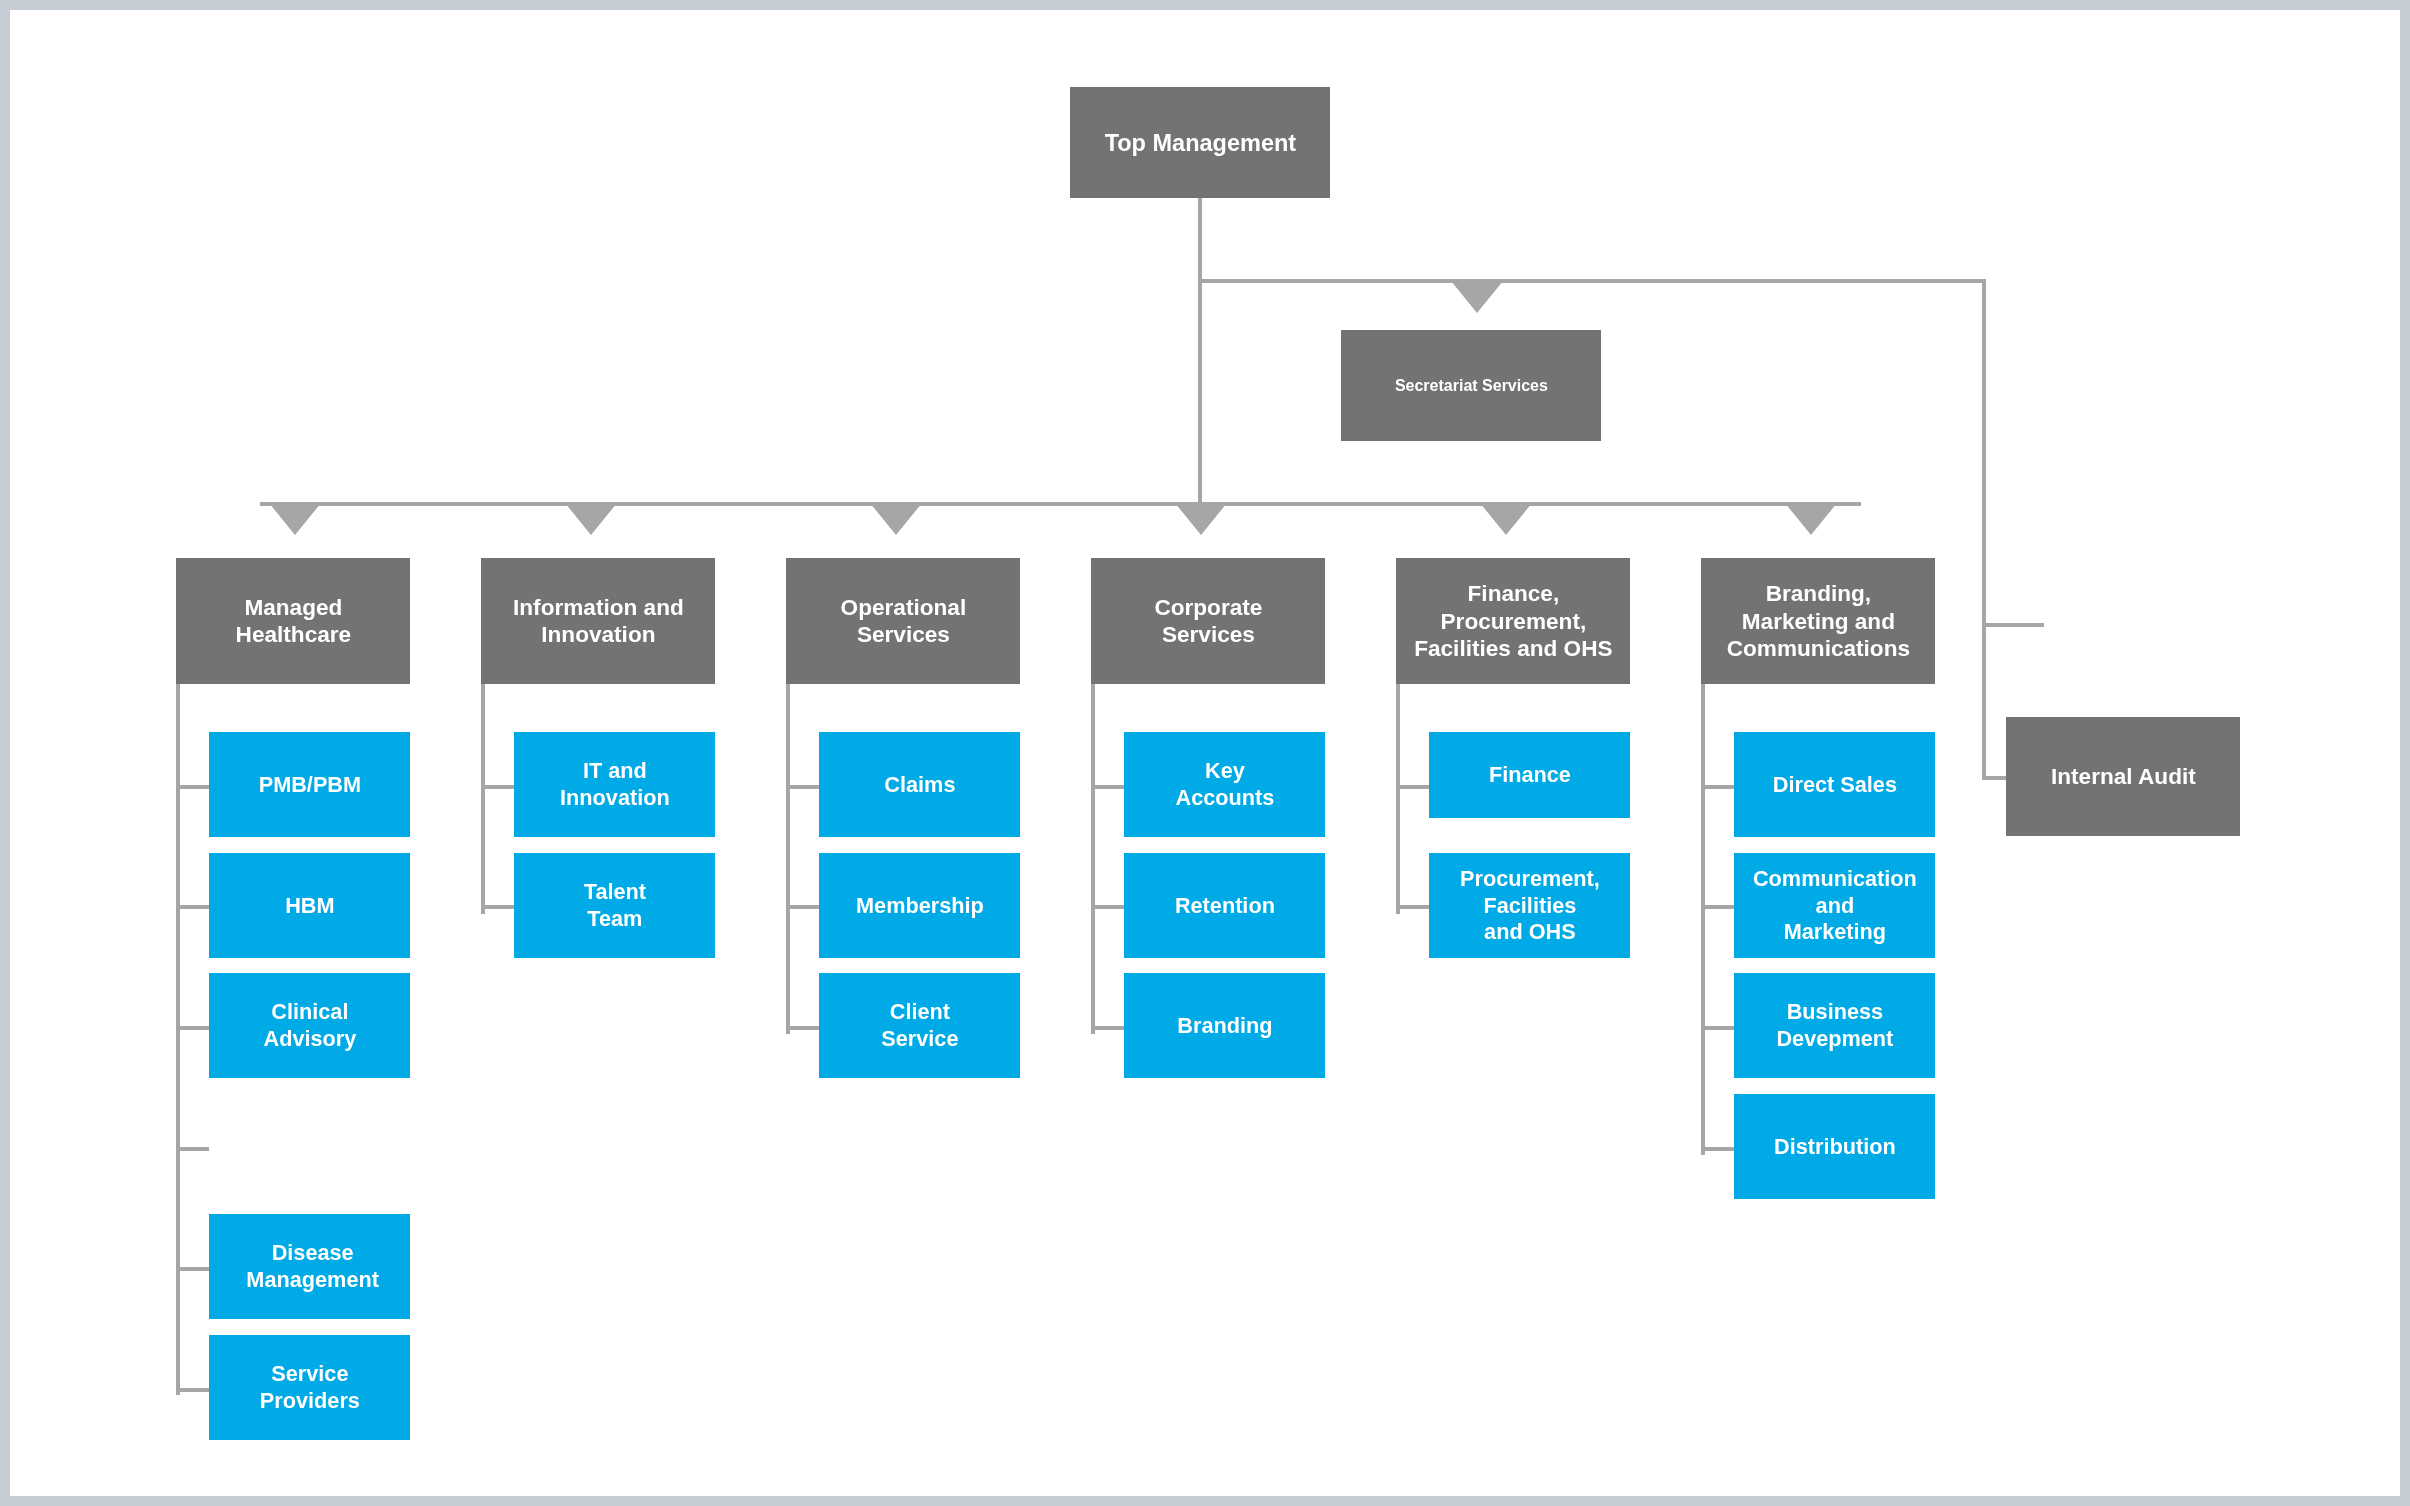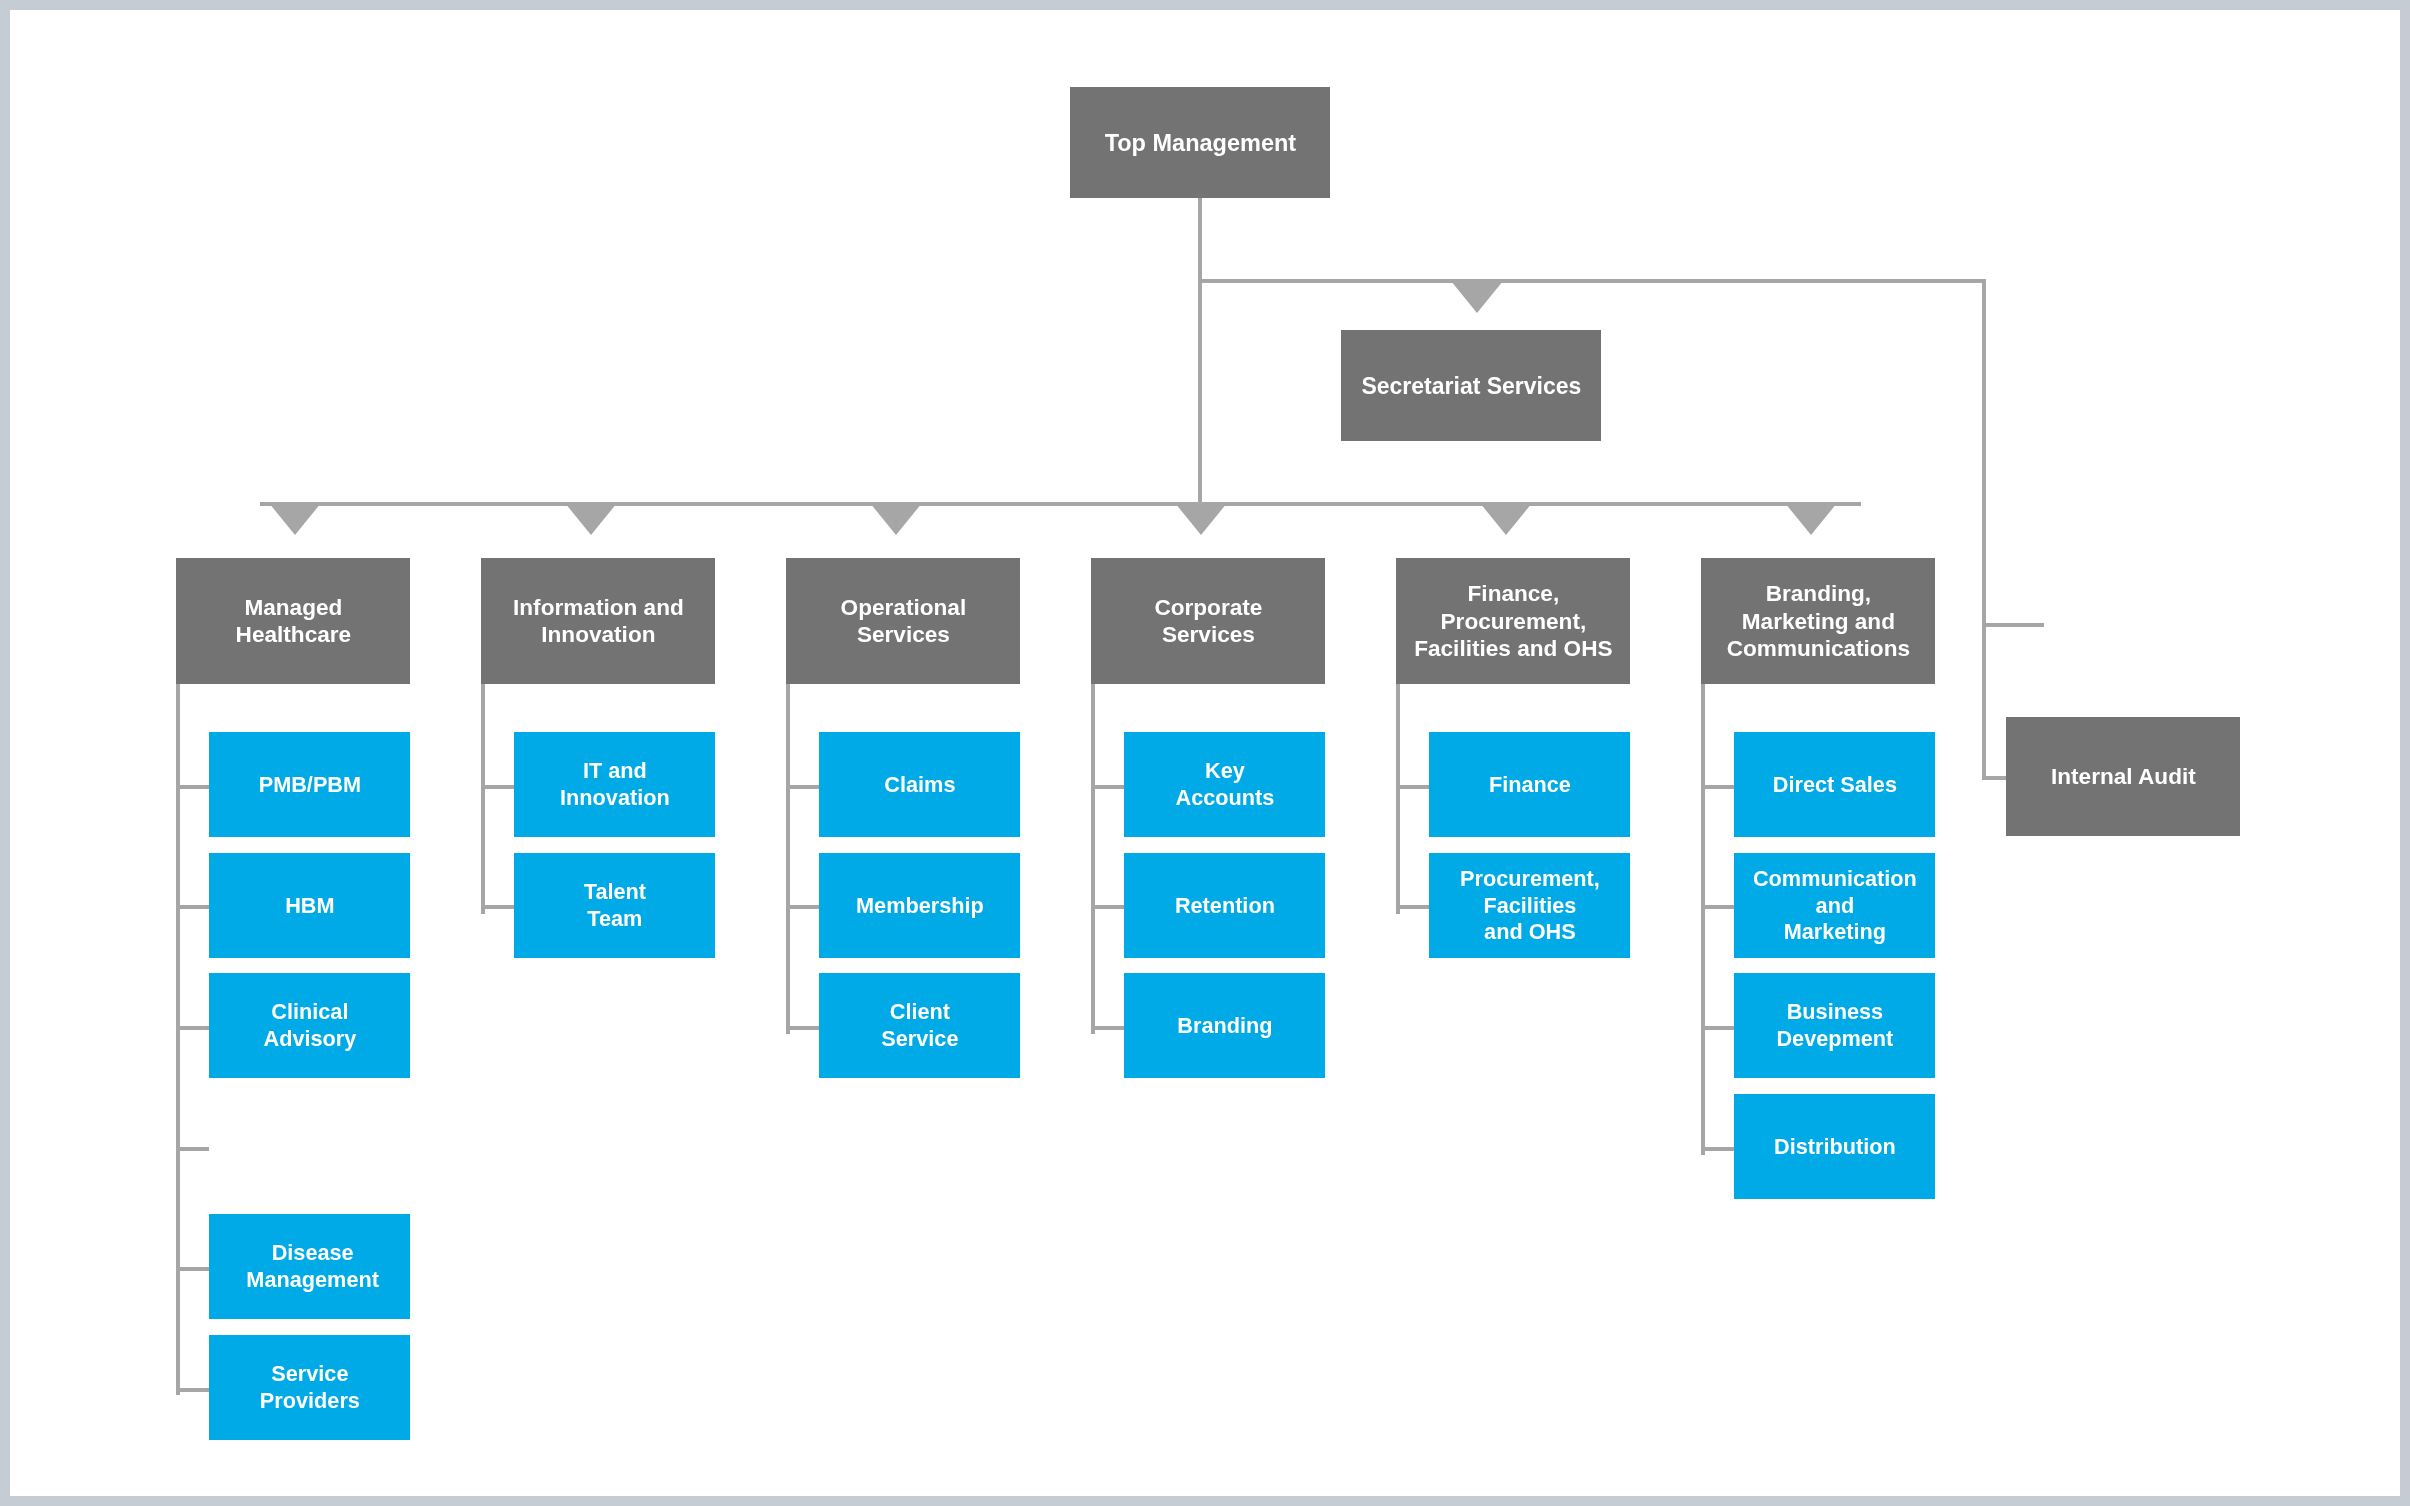--- a/index.html
+++ b/index.html
@@ -34,21 +34,21 @@
     color: #ffffff;
     line-height: 1.22;
     padding: 3.8px 7.5px;
     white-space: pre-line;
     z-index: 5;
   }
   .node.dark  { background: #737373; }
   .node.light { background: #00aae6; }
 
   .node.root   { font-size: 23.5px; font-weight: 700; }
-  .node.sec    { font-size: 23px; font-weight: 700; }
+  .node.sec    { font-size: 16px; font-weight: 700; }
   .node.dept   { font-size: 22.6px; font-weight: 700; }
   .node.side   { font-size: 22.6px; font-weight: 700; }
   .node.child  { font-size: 21.7px; font-weight: 700; }
 
   
   .conn {
     position: absolute;
     background: #a6a6a6;
     z-index: 1;
   }
@@ -159,21 +159,21 @@
   <div class="node light child" style="left:809px; top:722px; width:201px; height:105px;">Claims</div>
   <div class="node light child" style="left:809px; top:843px; width:201px; height:105px;">Membership</div>
   <div class="node light child" style="left:809px; top:963px; width:201px; height:105px;">Client
 Service</div>
 
   <div class="node light child" style="left:1114px; top:722px; width:201px; height:105px;">Key
 Accounts</div>
   <div class="node light child" style="left:1114px; top:843px; width:201px; height:105px;">Retention</div>
   <div class="node light child" style="left:1114px; top:963px; width:201px; height:105px;">Branding</div>
 
-  <div class="node light child" style="left:1419px; top:722px; width:201px; height:105px;">Finance</div>
+  <div class="node light child" style="left:1419px; top:722px; width:201px; height:86px;">Finance</div>
   <div class="node light child" style="left:1419px; top:843px; width:201px; height:105px;">Procurement,
 Facilities
 and OHS</div>
 
   <div class="node light child" style="left:1724px; top:722px; width:201px; height:105px;">Direct Sales</div>
   <div class="node light child" style="left:1724px; top:843px; width:201px; height:105px;">Communication
 and
 Marketing</div>
   <div class="node light child" style="left:1724px; top:963px; width:201px; height:105px;">Business
 Devepment</div>

